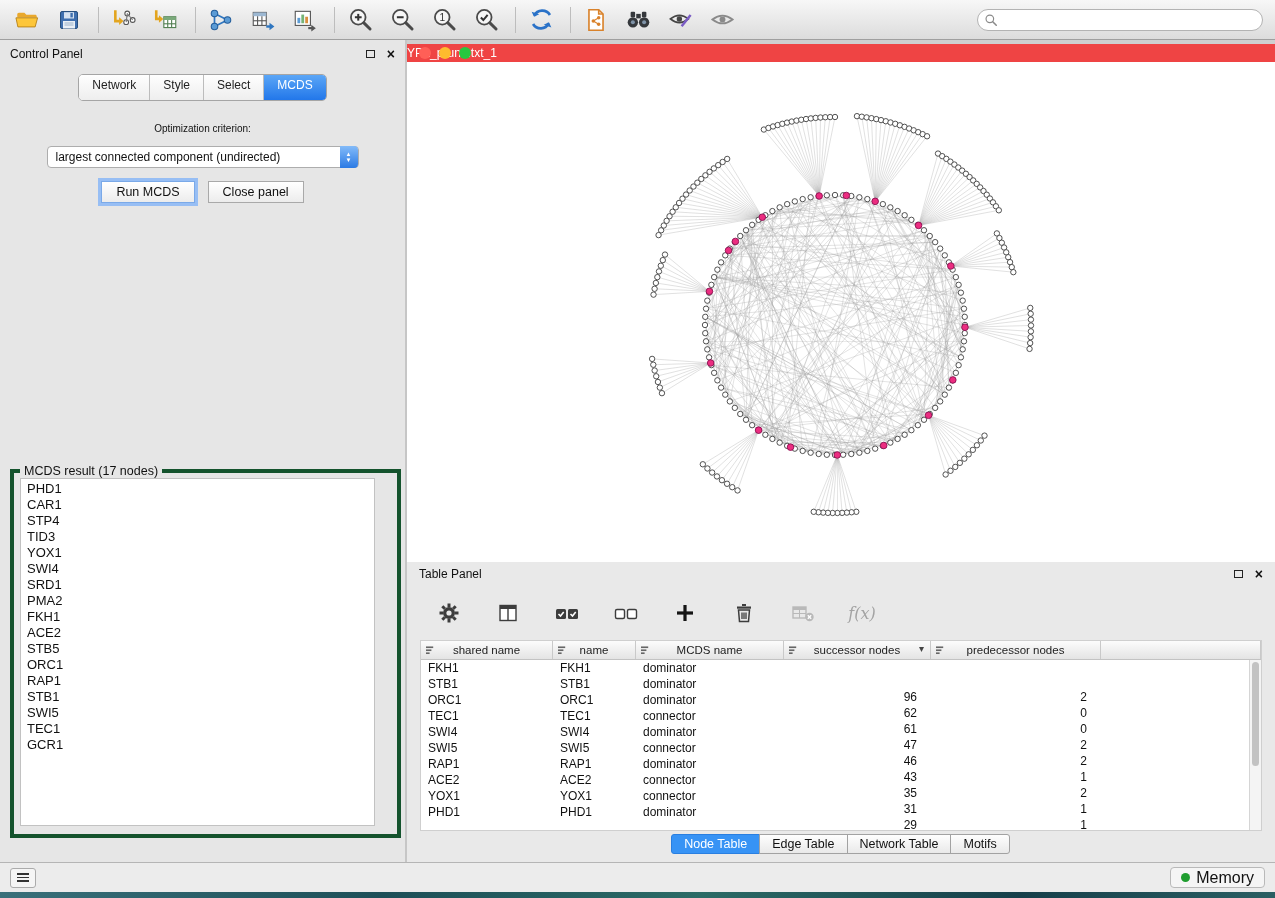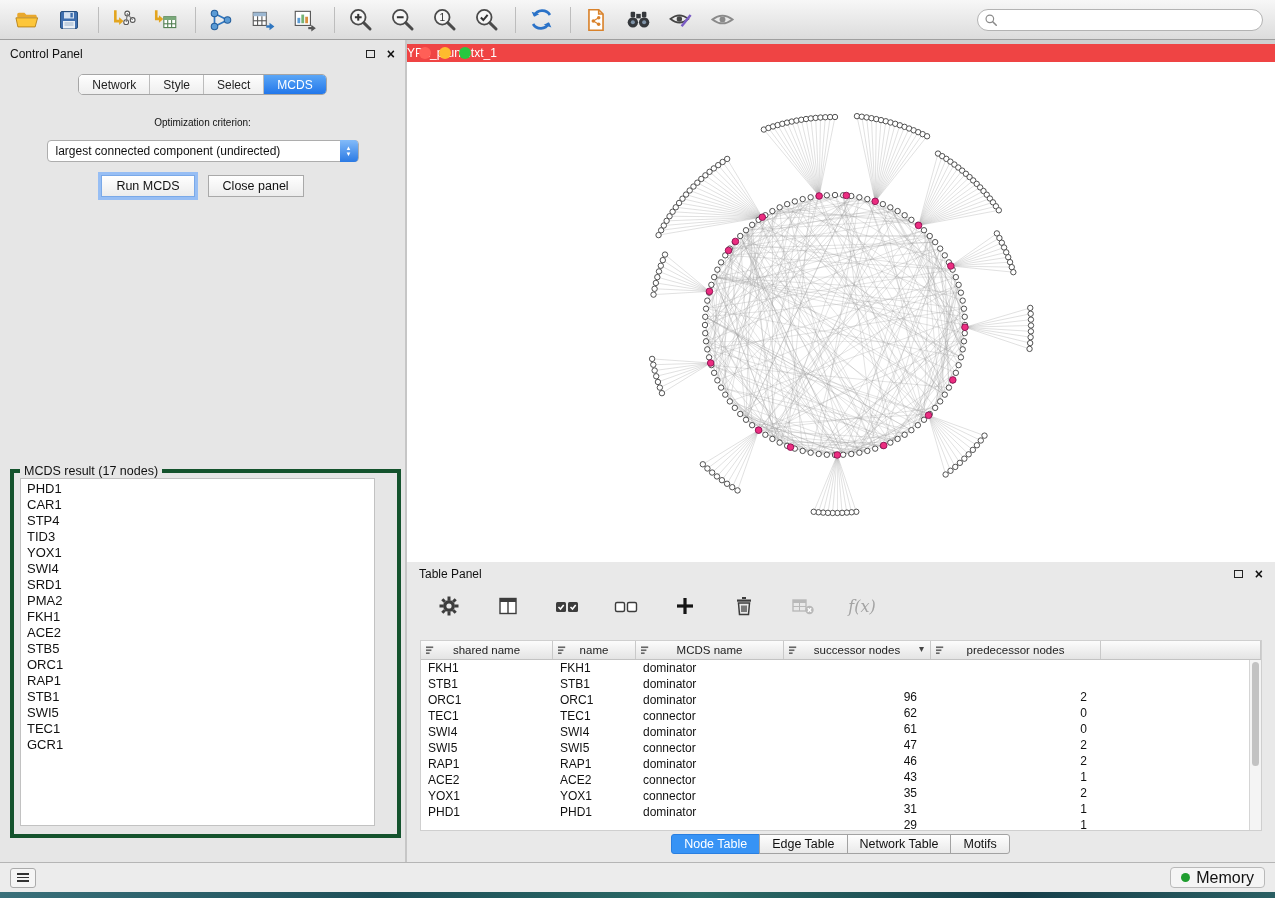--- a/index.html
+++ b/index.html
@@ -17,21 +17,21 @@
   .search-wrap input { width:286px; height:22px; border:1px solid #b3b3b3; border-radius:12px; background:#fff; padding:0 8px 0 24px; font-size:12px; outline:none; }
   .search-glyph { position:absolute; left:7px; top:4px; }
 
   
   .control-panel { position:absolute; left:0; top:40px; width:405px; height:822px; background:#e6e6e6; }
   .panel-header { height:28px; display:flex; align-items:center; padding:0 10px; font-size:12px; color:#111; }
   .panel-header .sp { flex:1; }
   .float-box { width:9px; height:8px; border:1.5px solid #222; margin-right:12px; }
   .x-glyph { font-size:14px; font-weight:bold; color:#111; line-height:14px; }
   .tabbar { display:flex; justify-content:center; margin-top:6px; }
-  .seg { display:flex; border:1px solid #a5a5a5; border-radius:5px; overflow:hidden; background:#fff; height:21px; }
+  .seg { display:flex; border:1px solid #a5a5a5; border-radius:5px; overflow:hidden; background:#fff; height:27px; }
   .seg .tab { padding:3px 13px; font-size:12px; color:#222; background:linear-gradient(#fefefe,#eee); border-right:1px solid #bcbcbc; cursor:default; }
   .seg .tab:last-child { border-right:none; }
   .seg .tab.active { background:linear-gradient(#5ba6f6,#2277ea); color:#fff; }
   .opt-label { text-align:center; font-size:10px; color:#111; margin-top:22px; }
   .dropdown { position:relative; width:312px; height:22px; margin:12px auto 0; background:#fff; border:1px solid #adadad; border-radius:4px; font-size:12px; color:#111; display:flex; align-items:center; padding-left:8px; }
   .dd-stepper { position:absolute; right:0; top:-1px; width:18px; height:22px; border-radius:0 4px 4px 0; background:linear-gradient(#83bbf9,#2b7ae4); display:flex; flex-direction:column; align-items:center; justify-content:center; color:#fff; font-size:6px; line-height:6px; }
   .btn-row { display:flex; justify-content:center; gap:13px; margin-top:13px; }
   .btn { height:22px; padding:0 14px; font-size:12.5px; color:#111; background:linear-gradient(#fff,#ececec); border:1px solid #a9a9a9; border-radius:0; }
   .btn.focus-ring { box-shadow:0 0 0 3px rgba(86,157,255,.55); border-color:#7aa9e8; }
   .result-box { position:absolute; left:10px; right:4px; top:424px; height:374px; border:4px solid #14532d; }
@@ -48,21 +48,21 @@
   .net-title { color:#fff; font-size:12px; }
   .lights { position:absolute; left:12px; top:3px; display:flex; gap:8px; }
   .light { width:12px; height:12px; border-radius:50%; }
   .light.red { background:#ff5f57; } .light.yellow { background:#febc2e; } .light.green { background:#29c73f; }
   .net-canvas { display:block; width:868px; height:500px; background:#fff; }
 
   
   .table-panel { position:absolute; left:407px; top:562px; width:868px; height:300px; background:#e9e9e9; }
   .tp-header { height:24px; display:flex; align-items:center; padding:0 12px; font-size:12px; color:#111; }
   .tp-header .sp { flex:1; }
-  .tp-toolbar { height:40px; margin:0 13px; display:flex; align-items:center; gap:33px; padding-left:16px; }
+  .tp-toolbar { height:40px; margin:0 13px; display:flex; align-items:flex-end; gap:33px; padding-left:16px; }
   .tp-toolbar .ticon { width:26px; height:26px; display:flex; align-items:center; justify-content:center; }
   .fx { font-family:"DejaVu Serif","Liberation Serif",serif; font-style:italic; font-size:16px; color:#a3a3a3; }
   .tp-table { position:absolute; left:13px; right:13px; top:78px; height:191px; background:#fff; border:1px solid #cfcfcf; }
   .thead { display:grid; grid-template-columns:132px 83px 148px 147px 170px 1fr; height:19px;
     background:linear-gradient(#fcfcfc,#e4e4e4); border-bottom:1px solid #c3c3c3; }
   .th { position:relative; display:flex; align-items:center; justify-content:center; font-size:11.5px; color:#222; border-right:1px solid #c9c9c9; gap:4px; }
   .th .sort-glyph { position:absolute; left:5px; top:5px; }
   .th .chev { position:absolute; right:6px; top:2px; font-size:10px; color:#444; }
   .tbody { position:absolute; left:0; right:12px; top:19px; bottom:0; overflow:hidden; }
   .trow { display:grid; grid-template-columns:132px 83px 148px 147px 170px 1fr; height:16px; }

